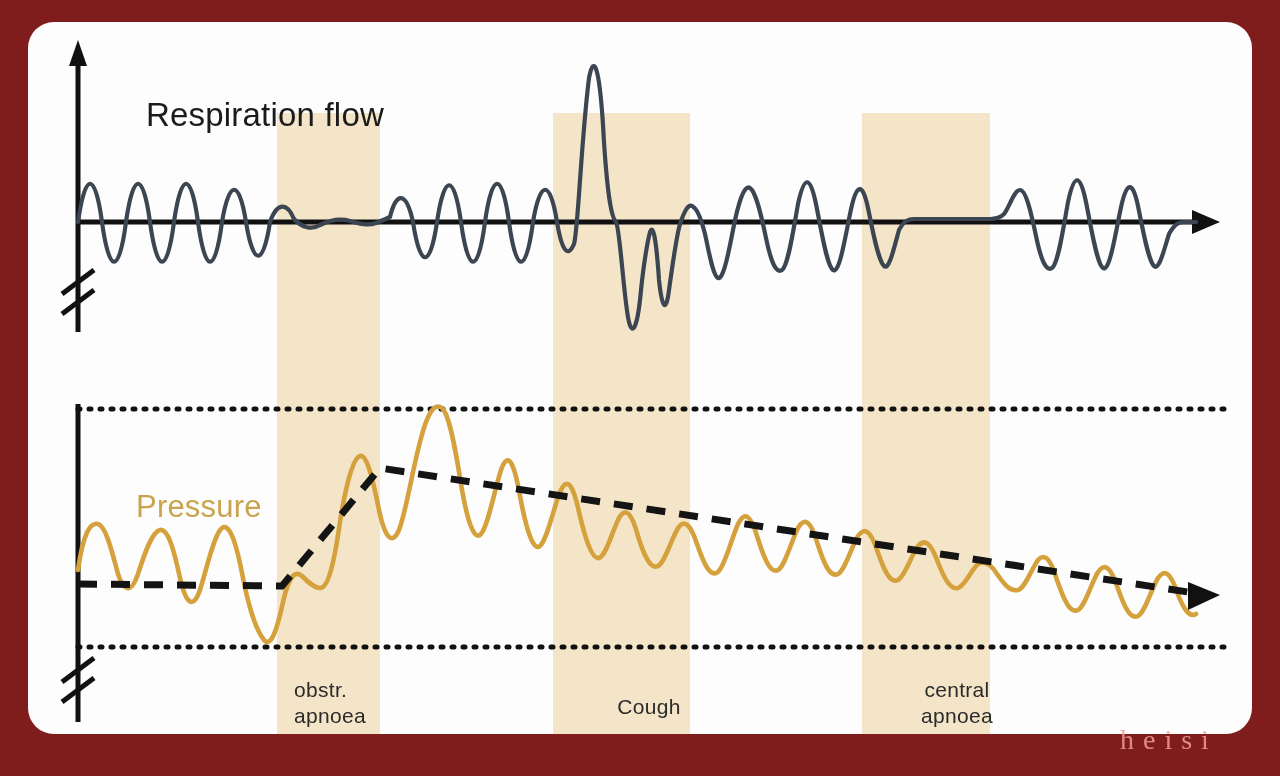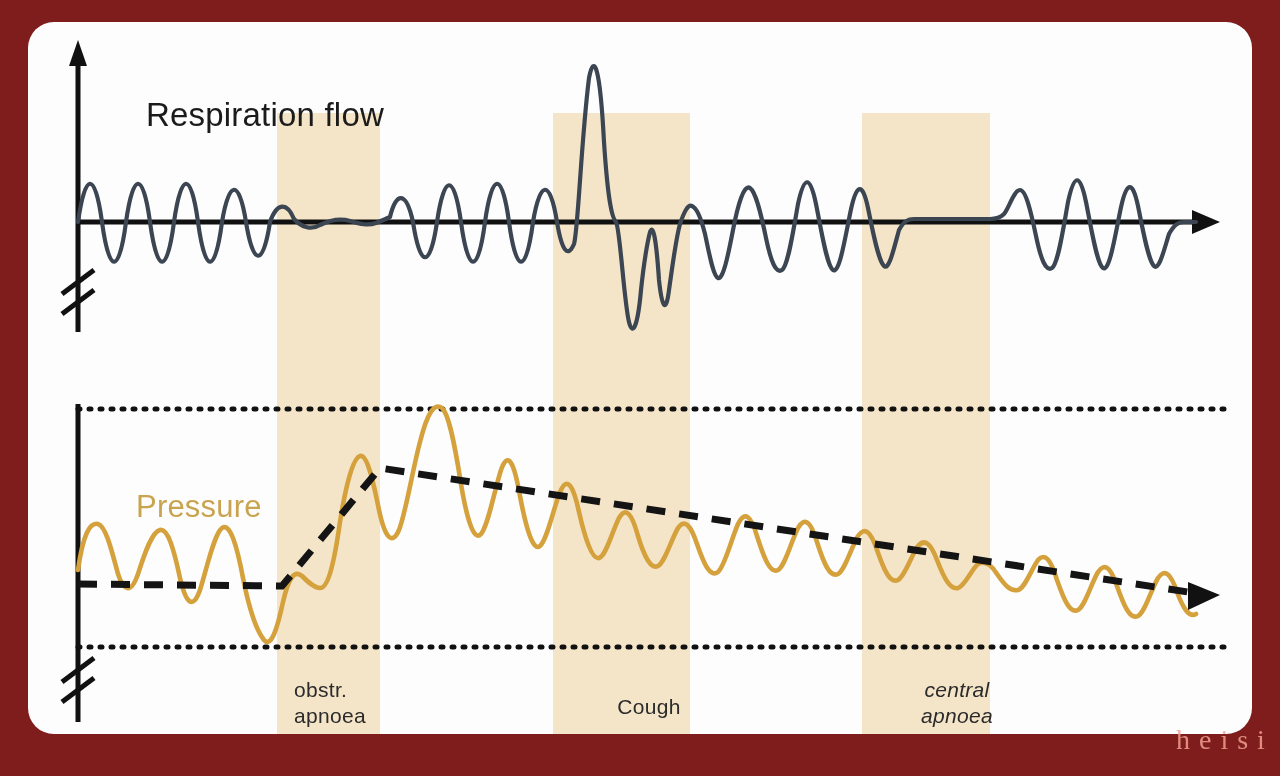--- a/index.html
+++ b/index.html
@@ -69,39 +69,38 @@
   }
   #label-cough {
     left: 556px;
     top: 672px;
     width: 130px;
   }
   #label-central-apnoea {
     left: 866px;
     top: 655px;
     width: 126px;
-    font-style: italic;
   }
   #watermark {
     position: absolute;
     left: 800px;
     top: 688px;
     display: flex;
     align-items: center;
     gap: 8px;
     color: #8e8e8e;
     font-size: 30px;
     opacity: 0.62;
     white-space: nowrap;
     letter-spacing: 1px;
   }
   #watermark-wechat-icon { display: block; }
   #heisi-mark {
     position: absolute;
-    left: 1176px;
+    left: 1120px;
     top: 724px;
     color: #f0a090;
     font-size: 28px;
     letter-spacing: 9px;
     opacity: 0.85;
     font-family: "Liberation Serif", serif;
   }
 </style>
 </head>
 <body>

